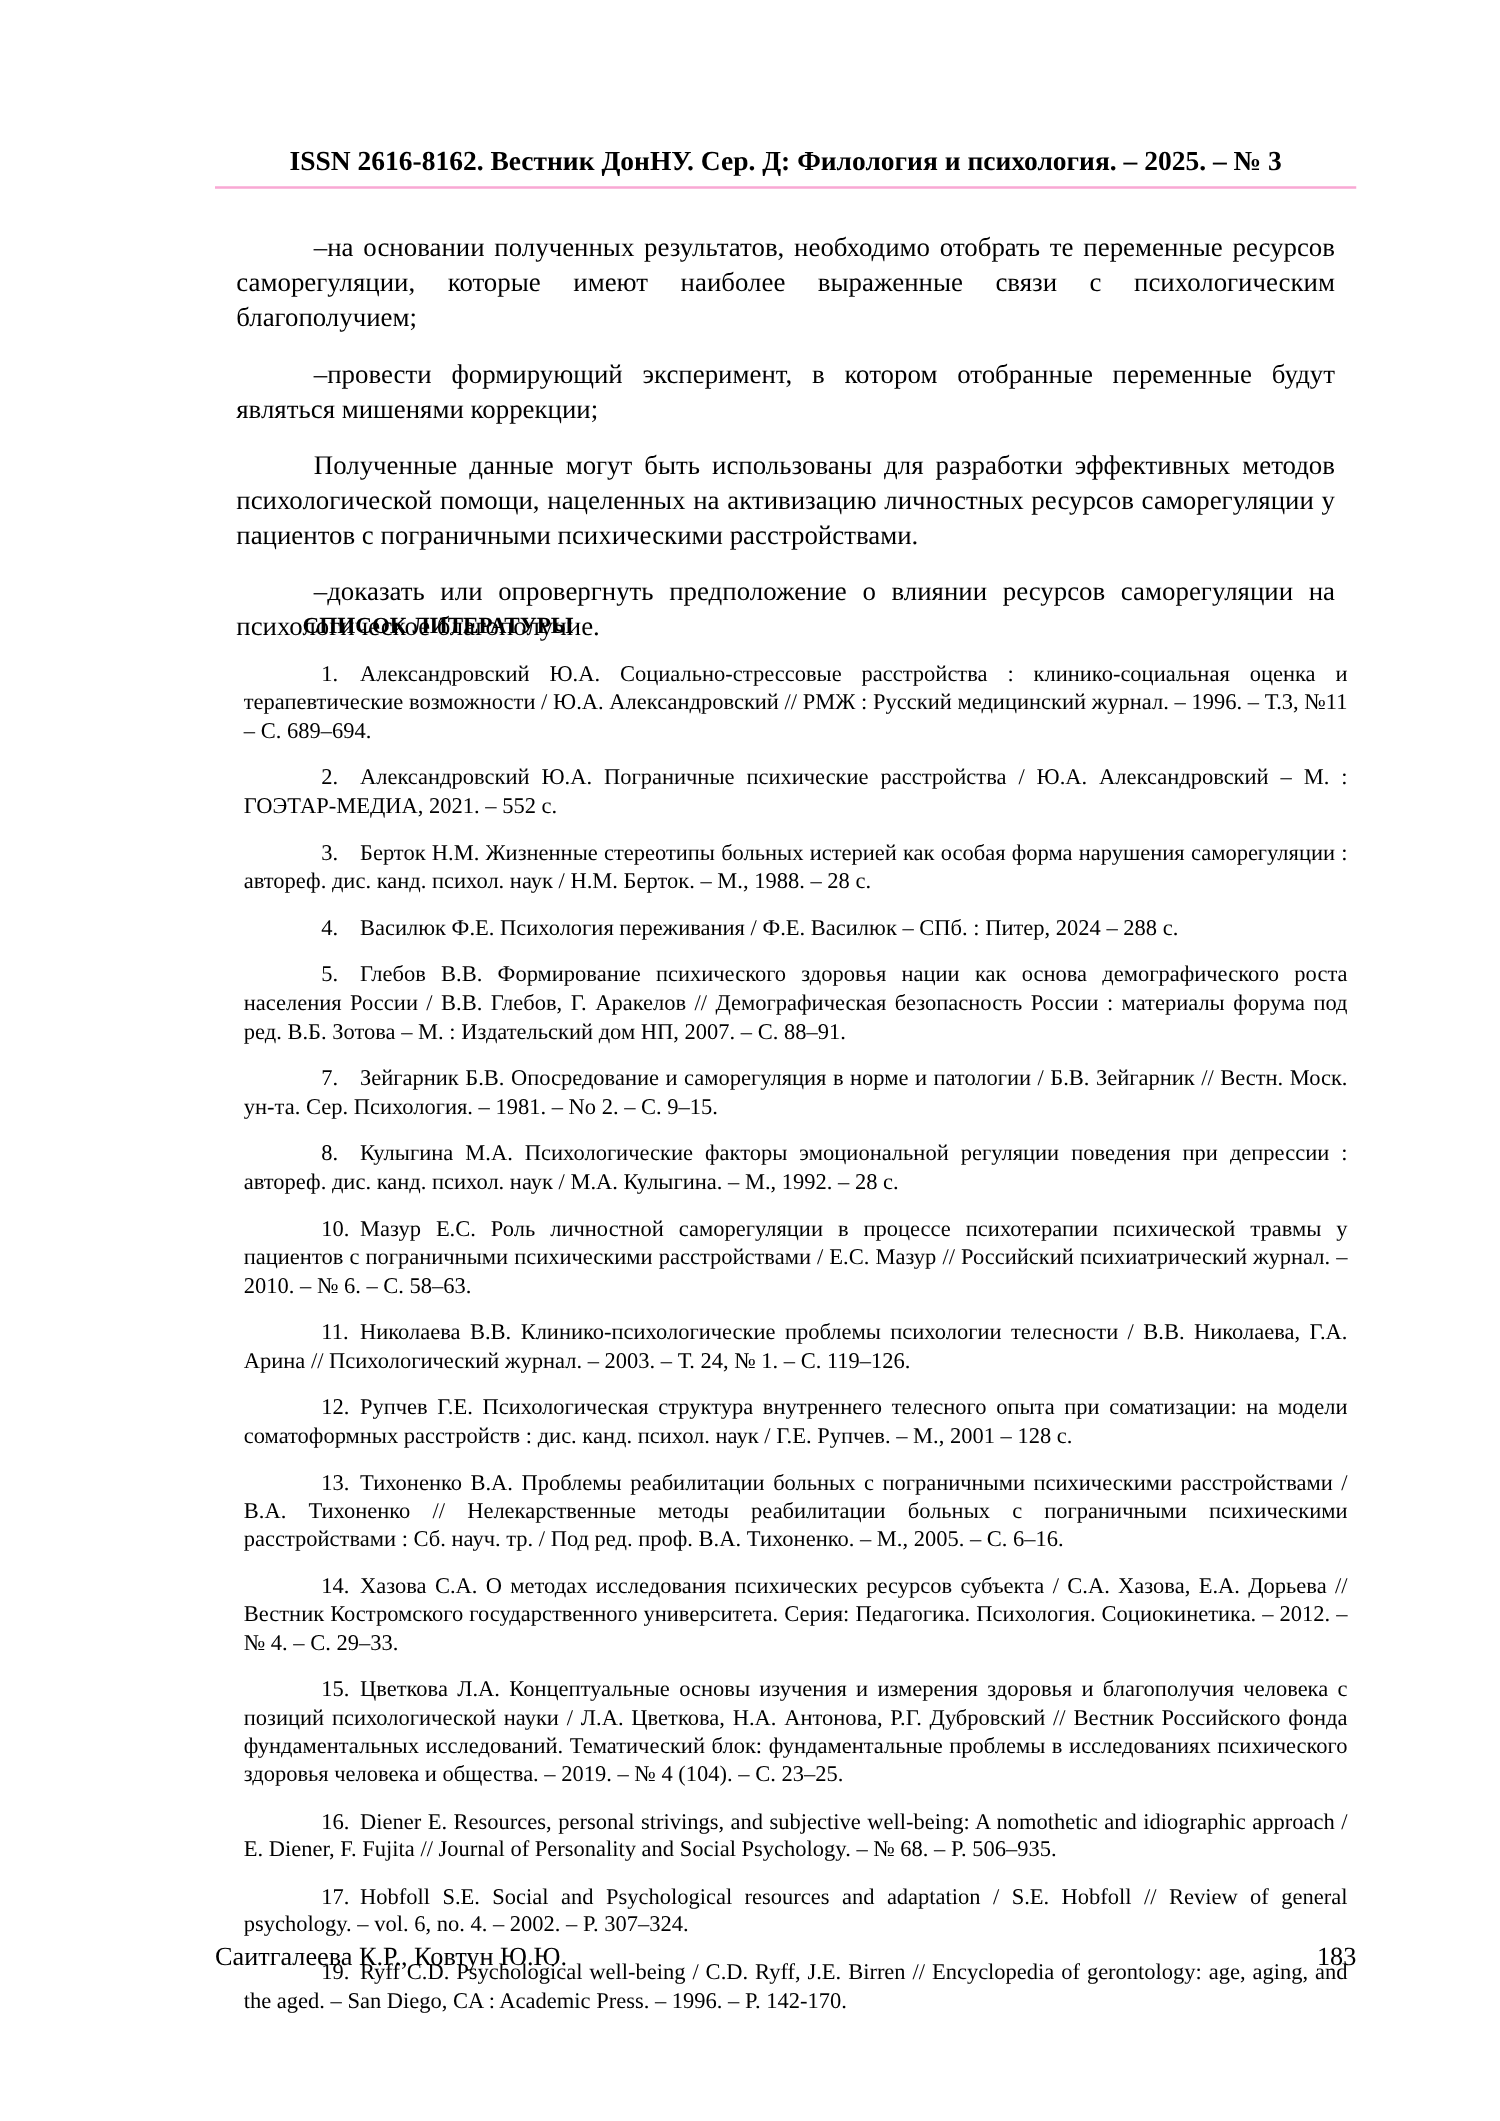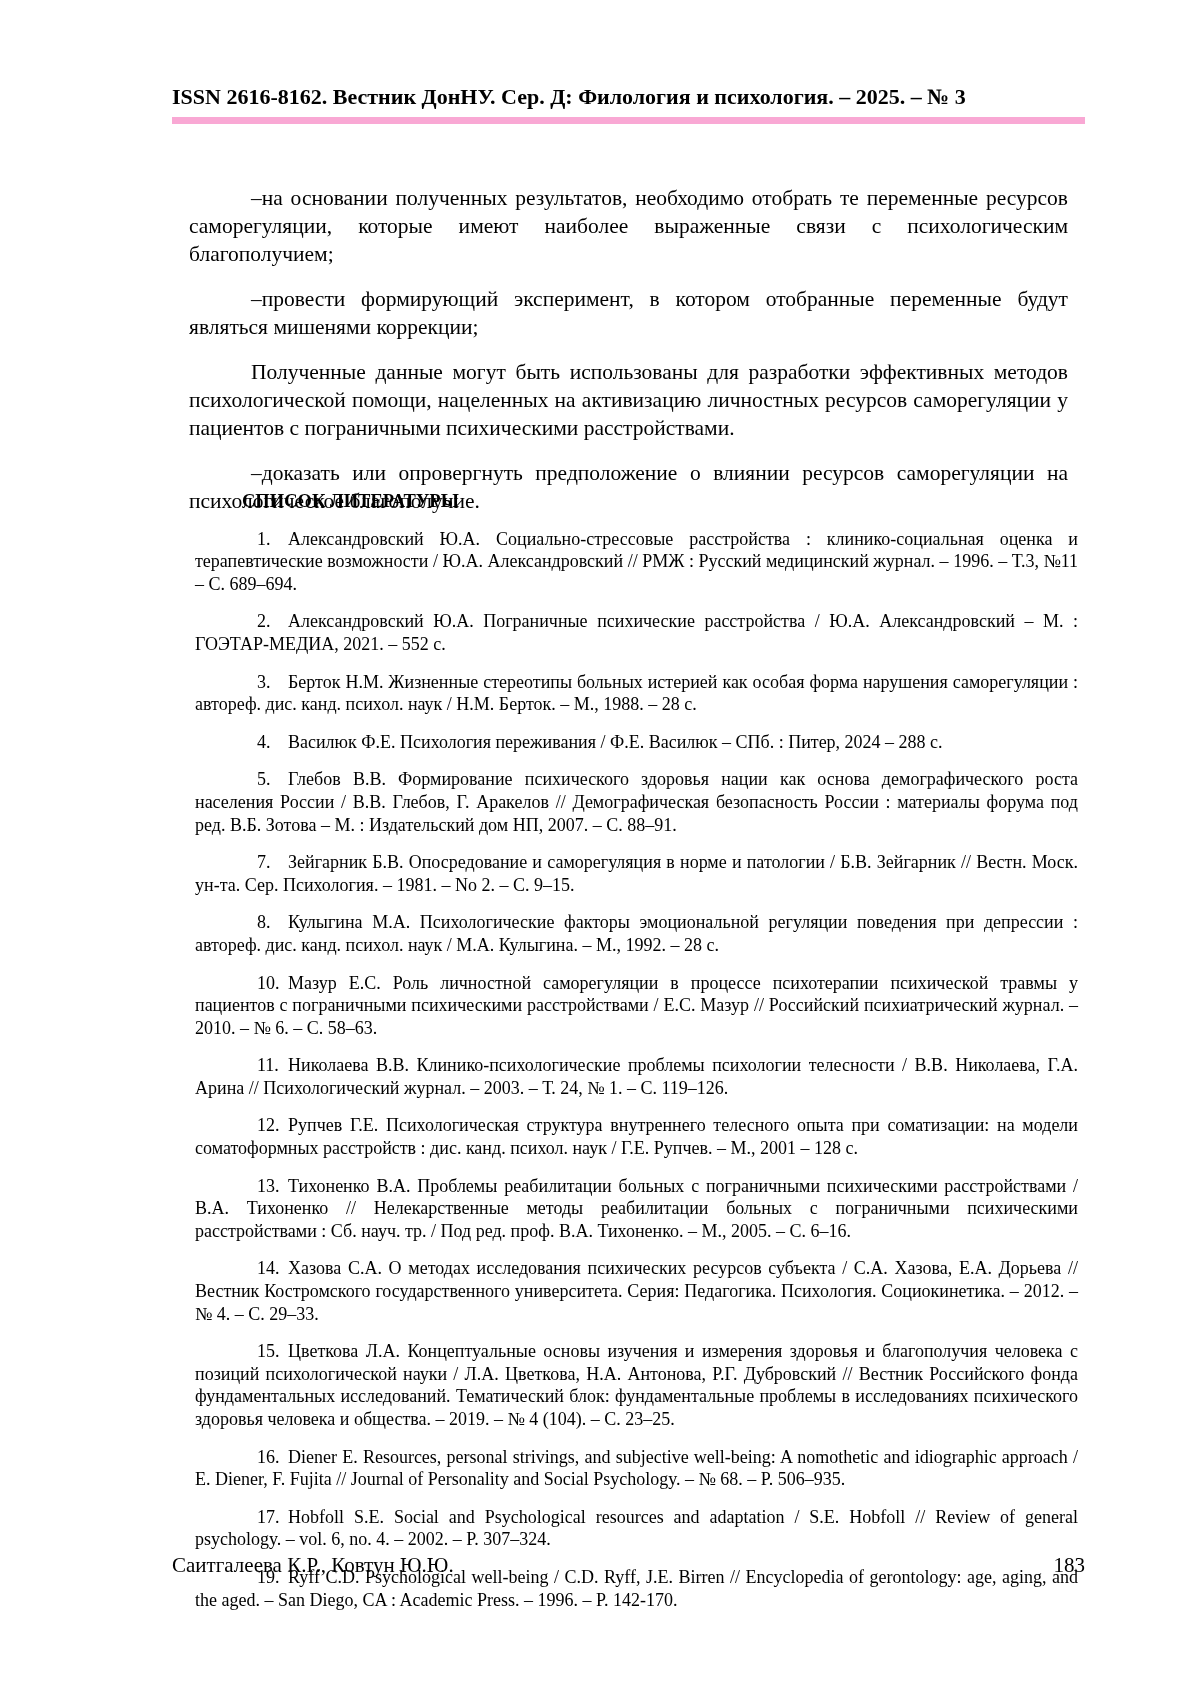--- a/index.html
+++ b/index.html
@@ -8,29 +8,29 @@
     width: 1200px;
     height: 1697px;
     margin: 0 auto;
     background: #ffffff;
     color: #000000;
     font-family: "Liberation Serif", "DejaVu Serif", serif;
     overflow: hidden;
   }
   .header {
     position: absolute;
-    top: 84px;
+    top: 116px;
     left: 172px;
     width: 913px;
-    text-align: left;
+    text-align: center;
     font-weight: 700;
     font-size: 22px;
     line-height: 26px;
     padding-bottom: 7px;
-    border-bottom: 7px solid #f9a8d4;
+    border-bottom: 2px solid #f9a8d4;
     white-space: nowrap;
   }
   .body-block {
     position: absolute;
     top: 167px;
     left: 172px;
     width: 913px;
     font-size: 21.5px;
     line-height: 28px;
     text-align: justify;

